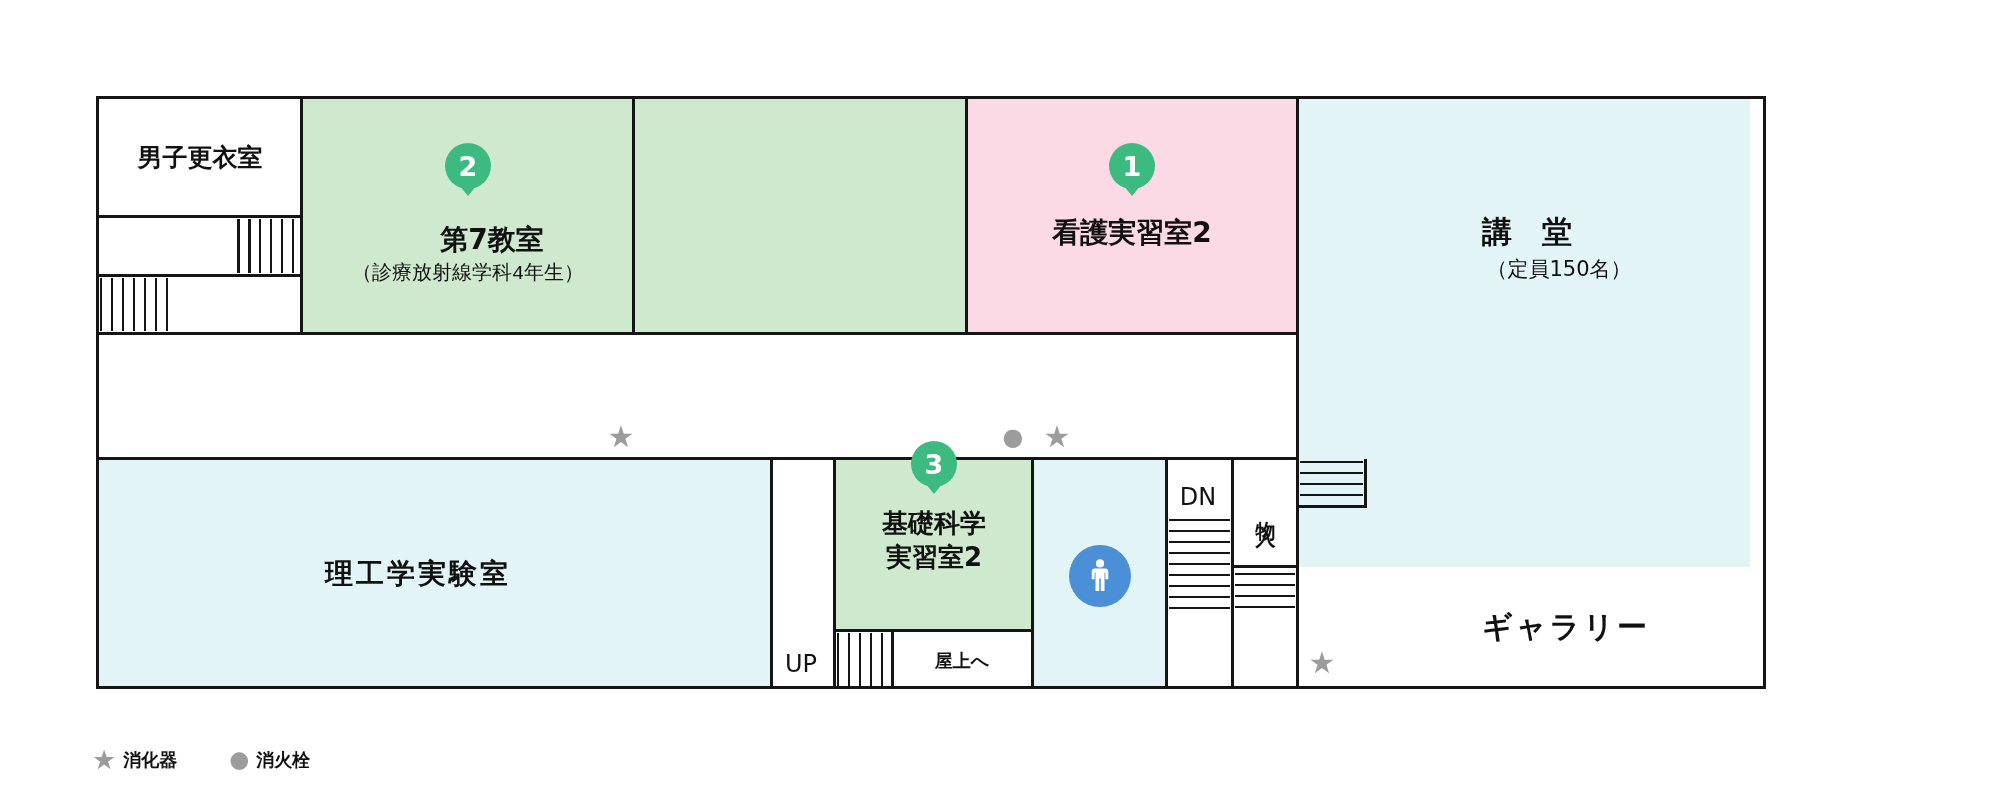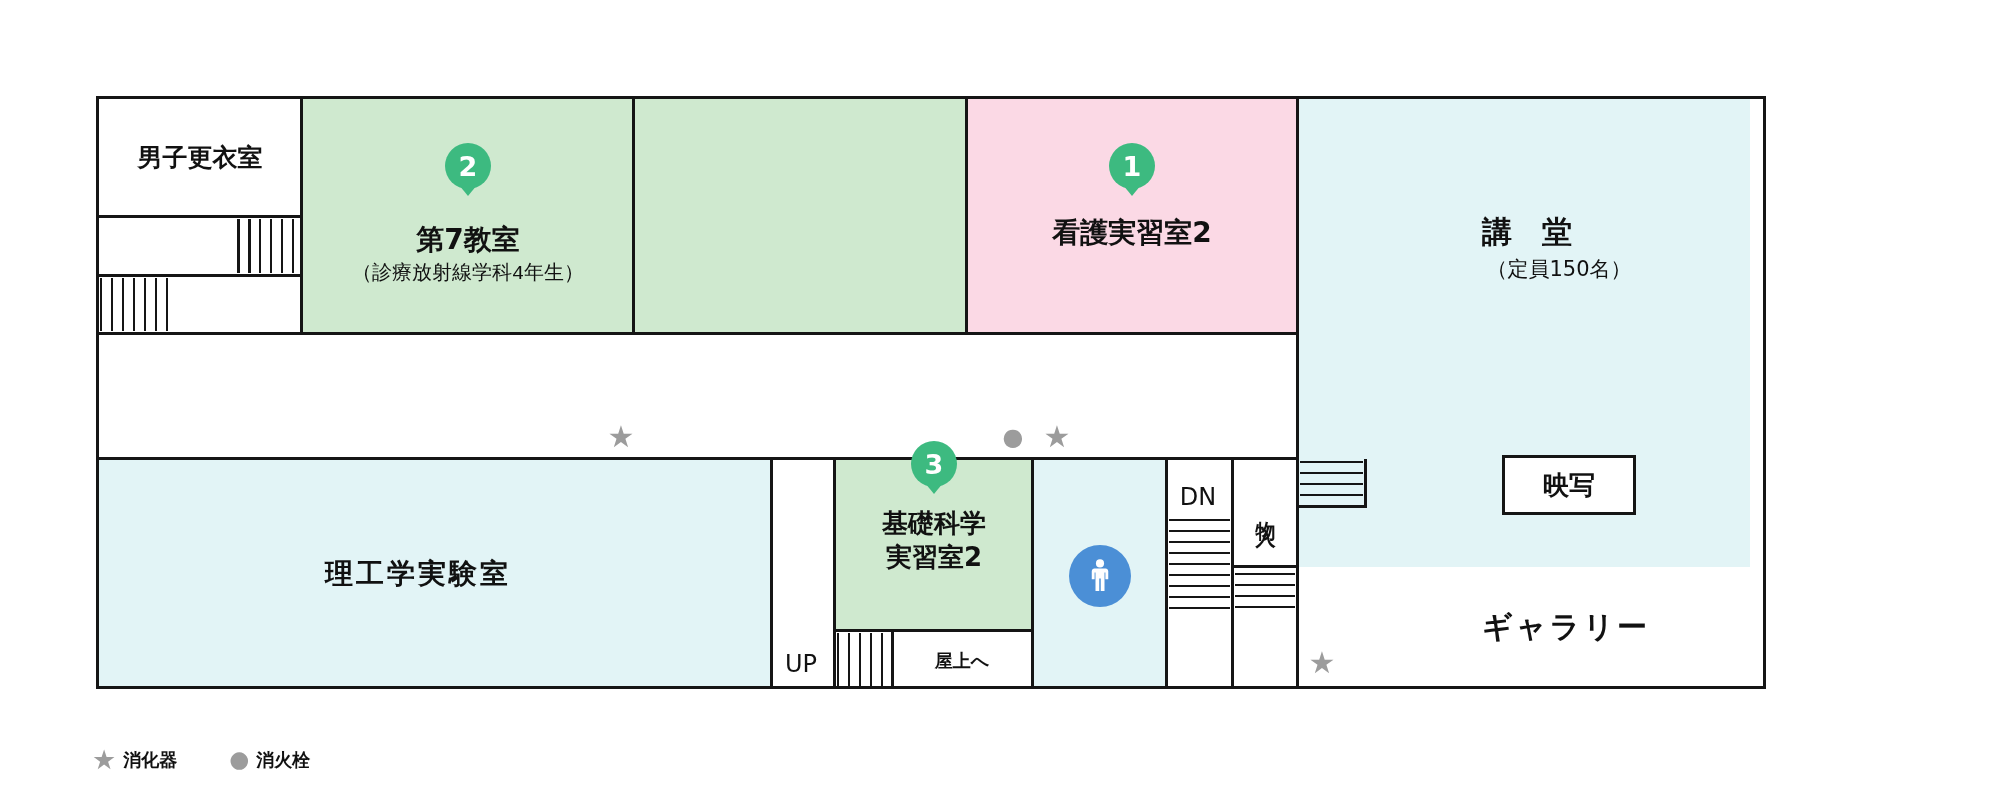--- a/index.html
+++ b/index.html
@@ -85,35 +85,32 @@
   <div class="wall" style="left:96px;top:457px;width:1203px;height:3px"></div>
   <div class="wall" style="left:833px;top:629px;width:201px;height:3px"></div>
   <div class="wall" style="left:1234px;top:565px;width:63px;height:3px"></div>
   <div class="wall" style="left:1296px;top:505px;width:71px;height:3px"></div>
 
   <div class="lbl b s25" style="left:200px;top:158px">男子更衣室</div>
 
   <div class="badge" style="left:468px;top:166px">
       <span>2</span>
     </div>
-  <div class="lbl b s28" style="left:468px;top:240px">第7教室</div>
+  <div class="lbl b s28" style="left:492px;top:240px">第7教室</div>
   <div class="lbl s20" style="left:468px;top:274px">（診療放射線学科4年生）</div>
 
 
   <div class="badge" style="left:1132px;top:166px">
       <span>1</span>
     </div>
   <div class="lbl b s28" style="left:1132px;top:233px">看護実習室2</div>
 
   <div class="lbl b s30" style="left:1527px;top:232px">講　堂</div>
   <div class="lbl s21" style="left:1527px;top:270px">（定員150名）</div>
 
-  <div class="box proj" style="left:1502px;top:455px;width:134px;height:60px">
-    <span class="b s26">映写</span>
-  </div>
 
   <div class="lbl b s28 ls2" style="left:418px;top:574px">理工学実験室</div>
 
   <div class="badge" style="left:934px;top:464px">
       <span>3</span>
     </div>
   <div class="lbl b s26" style="left:934px;top:524px">基礎科学</div>
   <div class="lbl b s26" style="left:934px;top:558px">実習室2</div>
 
   <div class="lbl s24" style="left:801px;top:664px">UP</div>

